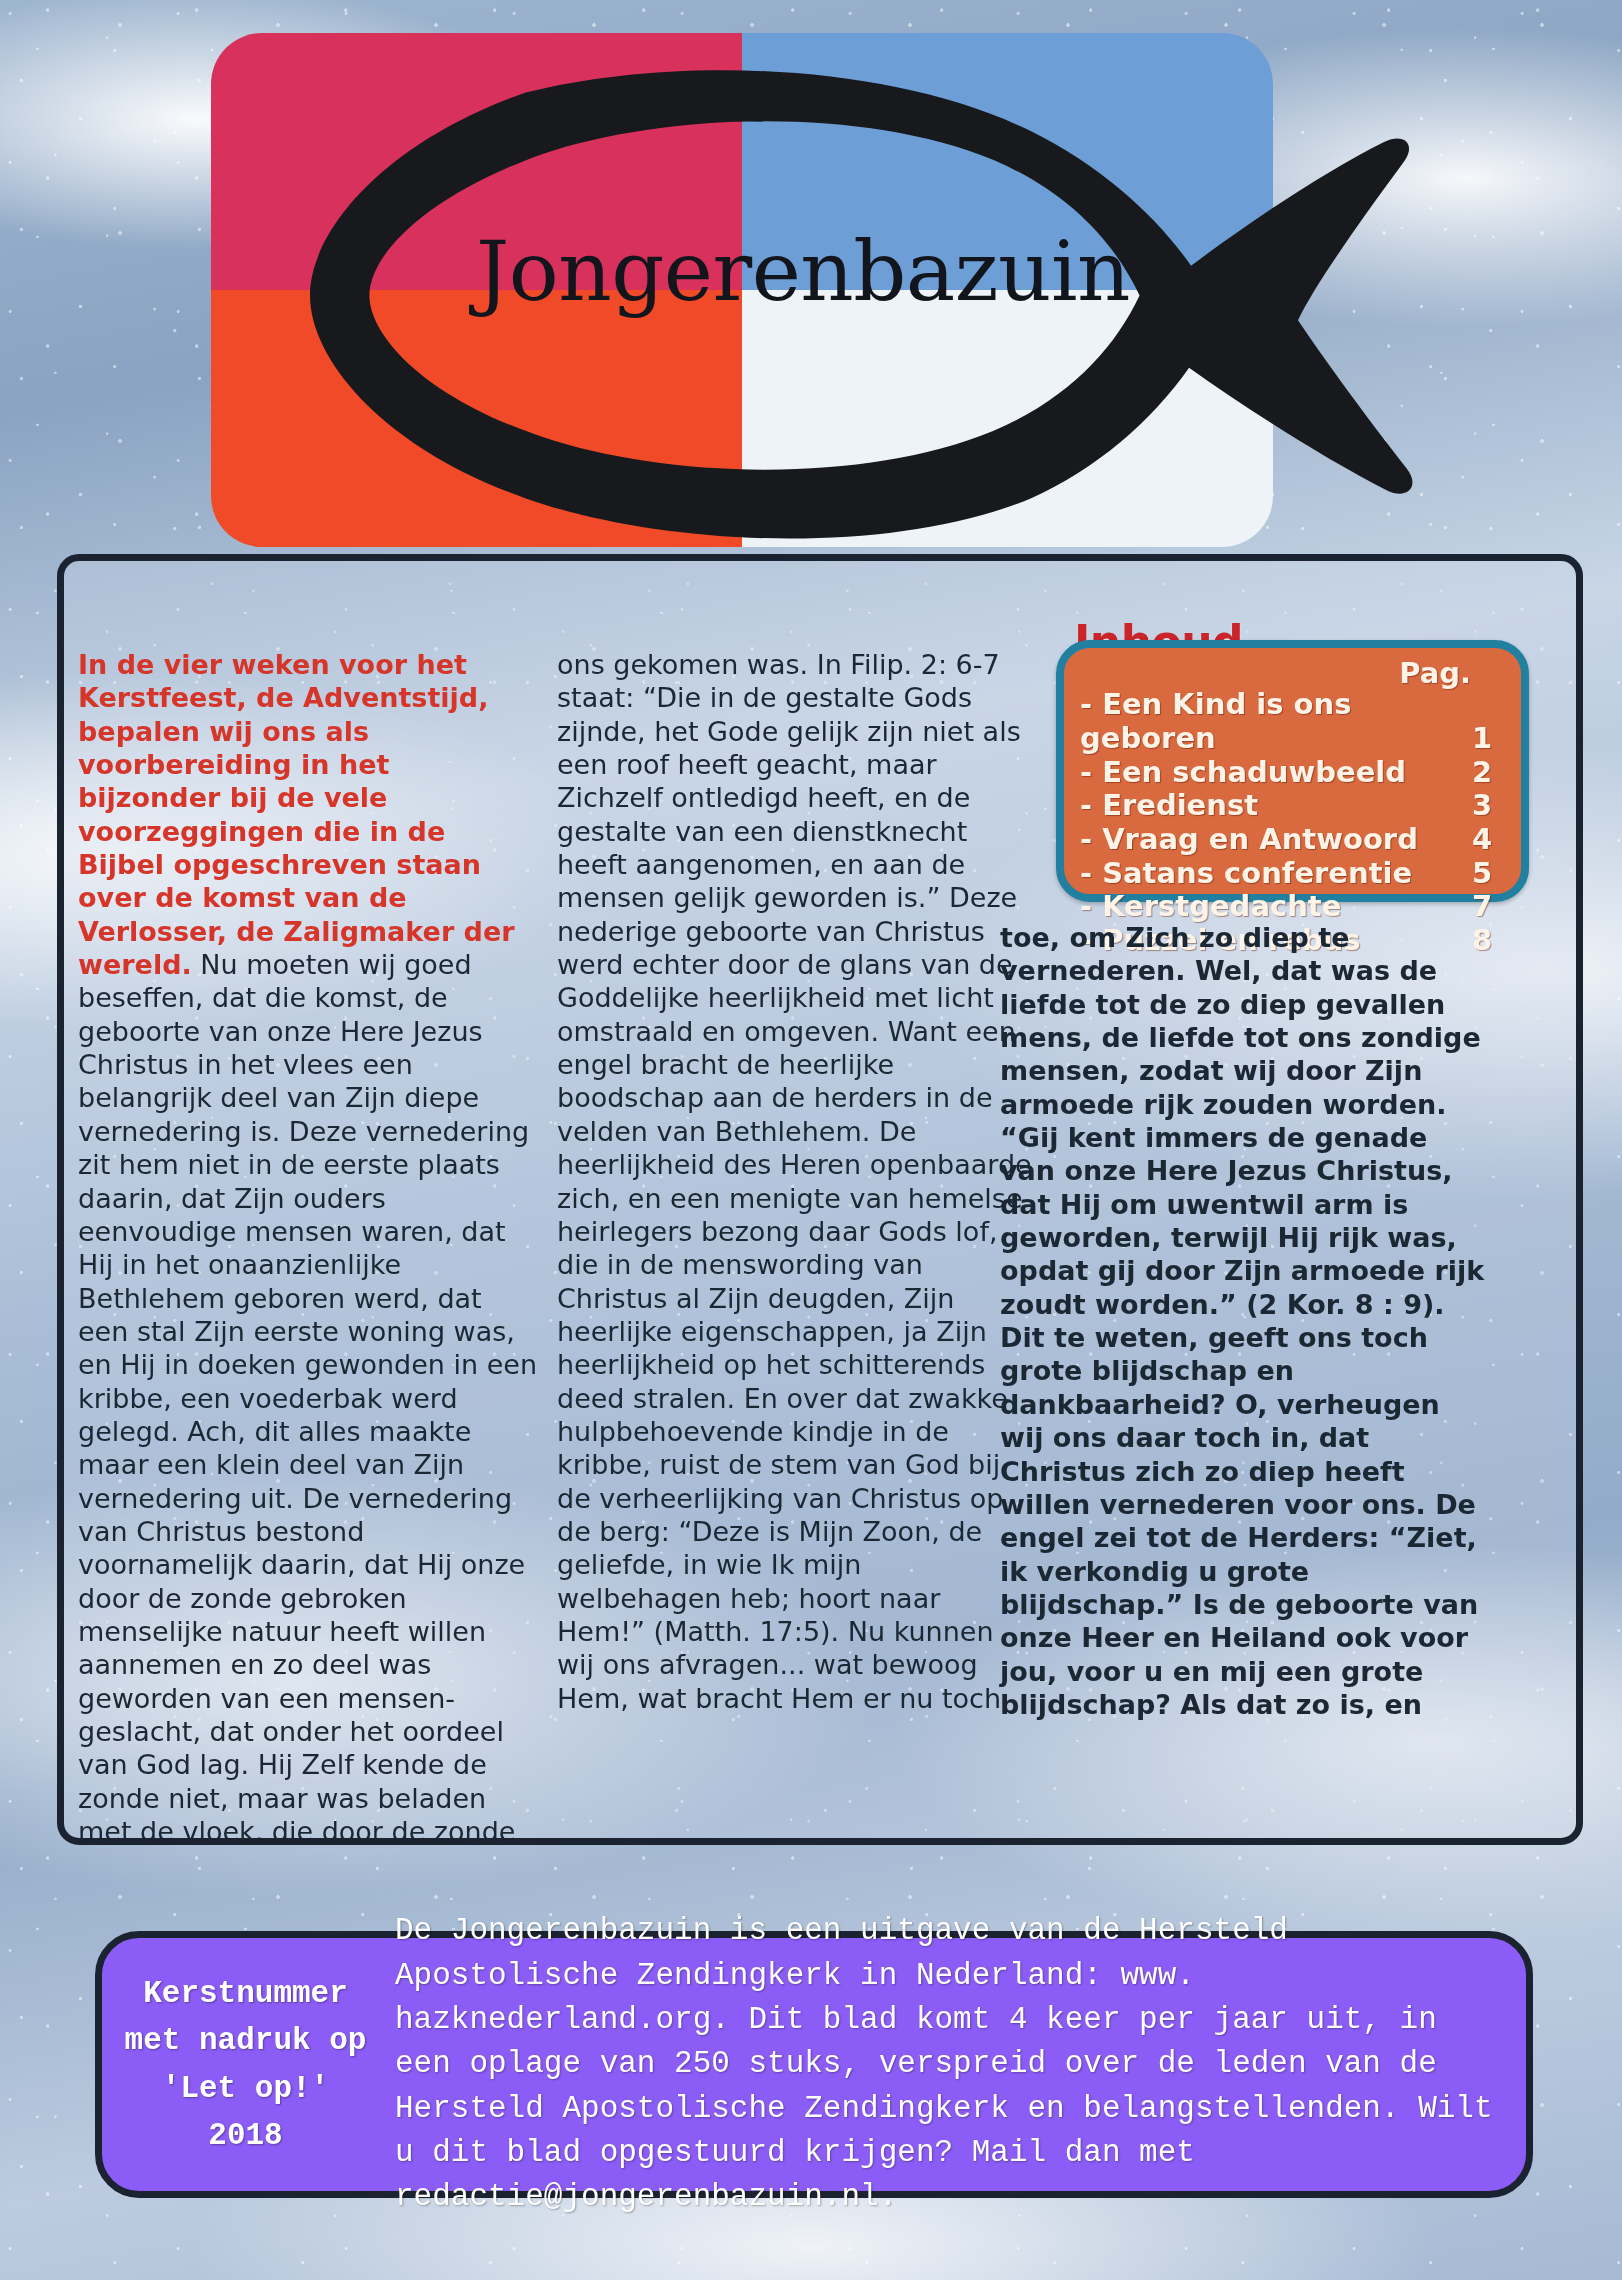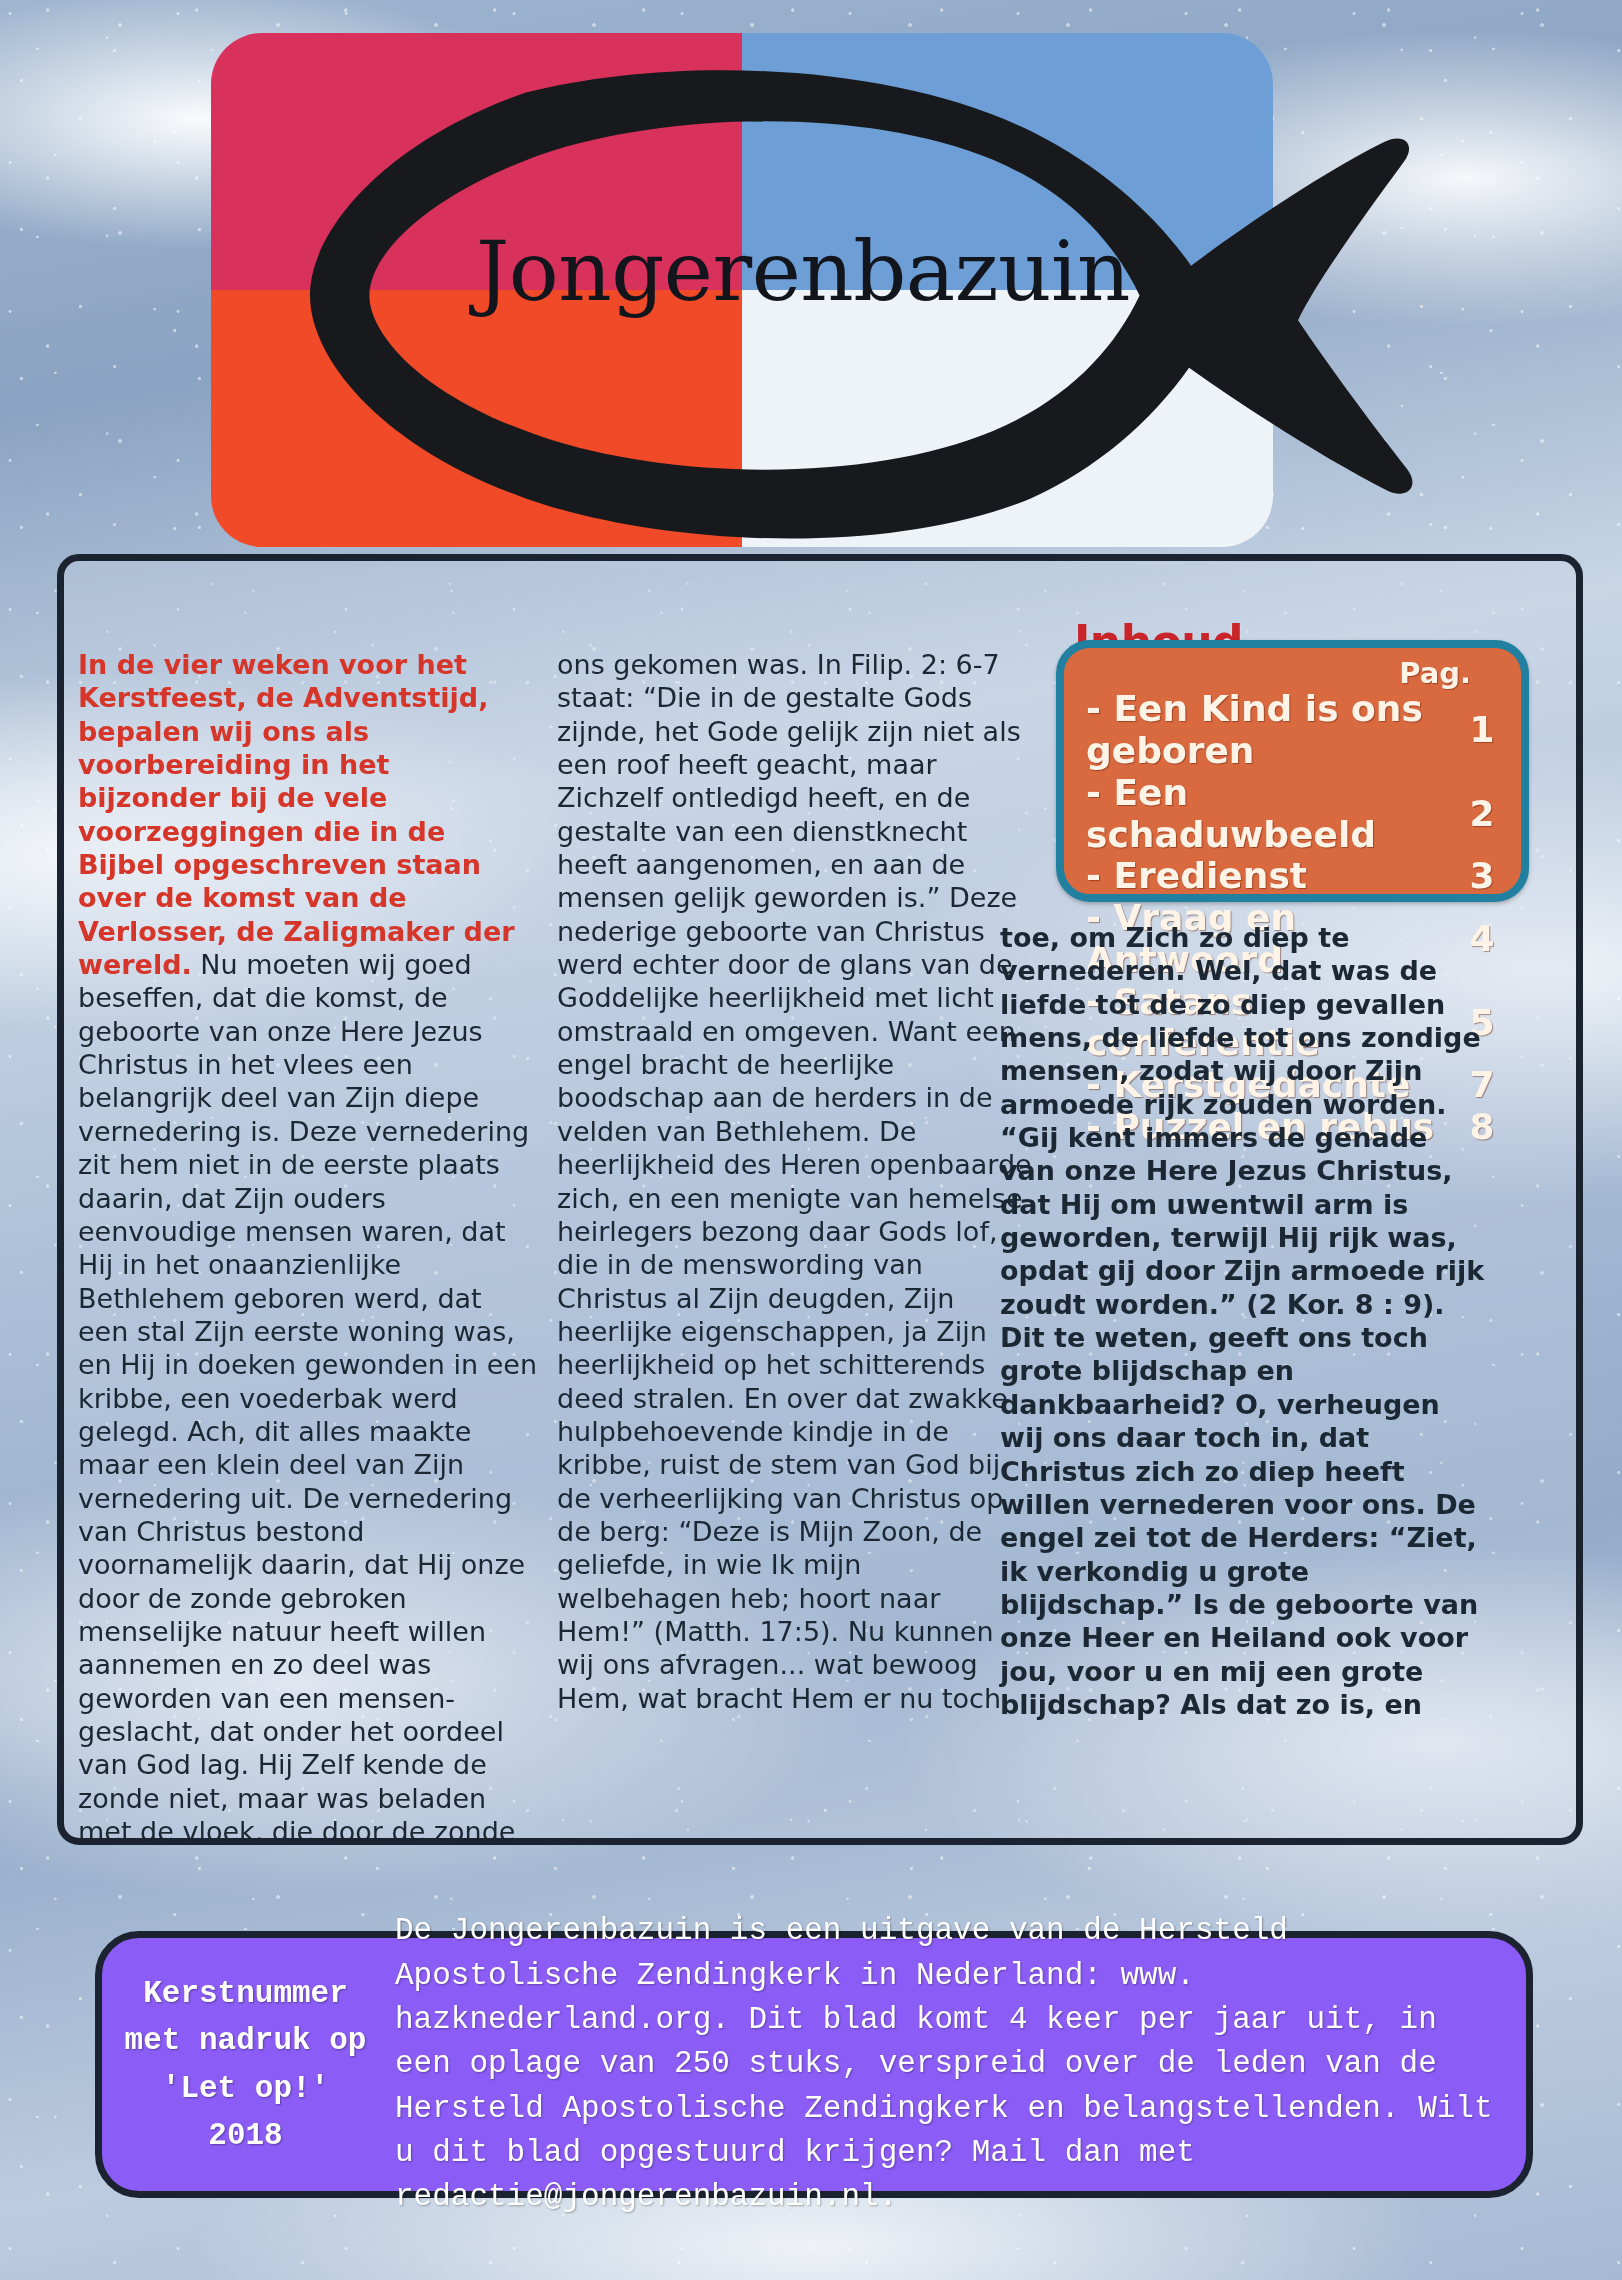--- a/index.html
+++ b/index.html
@@ -67,22 +67,22 @@
 
   #inhoud-title{position:absolute;left:1010px;top:18px;font-size:44px;font-weight:bold;
     color:#c9252b;letter-spacing:-0.5px;text-shadow:0 2px 2px rgba(255,255,255,.5);margin-top:37px;}
 
   
   #inhoud-card{position:absolute;left:992px;top:79px;width:473px;height:262px;
     background:#d9693f;border:8px solid #2180a0;border-radius:34px;
     box-shadow:0 2px 4px rgba(0,0,0,.25);padding:10px 16px 0 16px;box-sizing:border-box;}
   #pag-label{text-align:right;color:#fdf3e6;font-size:29px;font-weight:bold;
     padding-right:34px;text-shadow:1px 1px 1px rgba(90,25,5,.45);line-height:1.05;}
-  .toc-row{display:flex;align-items:center;color:#fdf3e6;font-size:36px;
-    font-weight:bold;line-height:1.16;text-shadow:1px 1px 1px rgba(90,25,5,.45);margin-left:6px;}
+  .toc-row{display:flex;align-items:flex-end;color:#fdf3e6;font-size:29px;
+    font-weight:bold;line-height:1.16;text-shadow:1px 1px 1px rgba(90,25,5,.45);}
   .toc-row .txt{flex:1;padding-right:8px;}
   .toc-row .pg{width:46px;text-align:center;flex:none;}
 
   
   .col{position:absolute;top:87px;font-size:27px;line-height:1.235;color:#1b2733;
     text-align:left;}
   #col1{left:14px;width:460px;}
   #col2{left:493px;width:475px;}
   #col3{left:936px;top:360px;width:485px;font-weight:bold;}
   .lead{color:#d6352a;font-weight:bold;}

